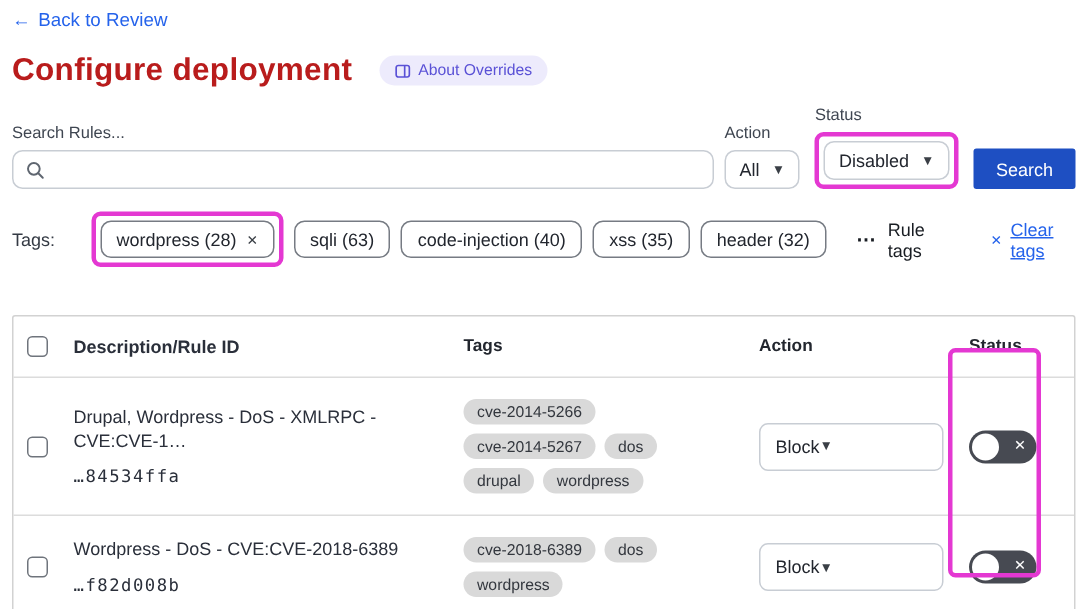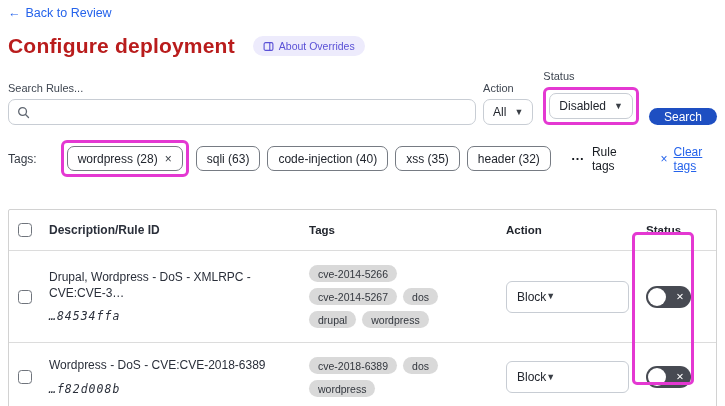--- a/index.html
+++ b/index.html
@@ -27,22 +27,22 @@
   .search-box svg { position:absolute; left:8px; top:6px; }
   .search-input { border:none; outline:none; background:transparent; width:100%;
     height:100%; padding-left:28px; font-size:12px; font-family:"Liberation Sans",sans-serif; }
   .select-box { display:inline-flex; align-items:center; justify-content:space-between; gap:8px;
     height:26px; border:1px solid #c8cdd4; border-radius:7px; background:#fff;
     padding:0 9px; font-size:12px; color:#22262e; cursor:pointer; white-space:nowrap; }
   .caret { font-size:9px; color:#3a3f46; line-height:1; }
   .action-group { margin-right:10px; }
   .status-group { margin-right:8px; }
   .hl-wrap { border:3px solid #e438d2; border-radius:6px; padding:3px; background:#fff; }
-  .search-btn { height:17px; padding:0 15px; background:#1e4fc2; color:#fff; border:none;
-    border-radius:12px; font-size:12px; font-family:"Liberation Sans",sans-serif;
+  .search-btn { height:27px; padding:0 15px; background:#1e4fc2; color:#fff; border:none;
+    border-radius:2px; font-size:12px; font-family:"Liberation Sans",sans-serif;
     cursor:pointer; margin-left:2px; }
 
   
   .tags-bar { display:flex; align-items:center; margin:15px 8px 0 8px; font-size:12px; }
   .tags-label { color:#343a44; margin-right:24px; }
   .filter-pill { display:inline-flex; gap:7px; border:1px solid #767b83;
     border-radius:7px; background:#fff; padding:4.5px 10px; font-size:12px; color:#22262e;
     cursor:pointer; margin-right:7px; white-space:nowrap; }
   .pill-x { font-size:12px; color:#3a3f46; }
   .hl-wrap-pill { margin-right:7px; }
@@ -62,21 +62,21 @@
   .thead { font-weight:bold; font-size:11.5px; color:#22262e; min-height:41px; }
   .cell { padding:8px; }
   .c-check { width:32px; display:flex; justify-content:center; }
   .c-desc { width:260px; font-size:12px; color:#2a2f3a; }
   .c-tags { width:197px; display:flex; flex-wrap:wrap; gap:6px; align-items:center;text-align:center; }
   .c-action { width:140px; }
   .c-status { width:78px; }
   .checkbox { width:14px; height:14px; border:1.5px solid #6f747c; border-radius:3.5px;
     background:#fff; display:inline-block; cursor:pointer; }
   .rule-desc { line-height:1.3; margin-bottom:8px; }
-  .rule-id { font-family:"DejaVu Sans Mono", monospace; font-size:11.5px; letter-spacing:1px;font-style:italic; }
+  .rule-id { font-family:"DejaVu Sans Mono", monospace; font-size:11.5px; letter-spacing:1px; }
   .tag-pill { background:#d9d9d9; color:#33373e; font-size:10.5px; padding:2.5px 9px;
     border-radius:9px; white-space:nowrap; }
   .row-select { display:flex; align-items:center; justify-content:flex-start; width:123px;
     height:32px; border:1px solid #c8cdd4; border-radius:6px; padding:0 10px; font-size:12px;
     background:#fff; cursor:pointer; }
   .toggle { position:relative; width:45px; height:22px; background:#474a52; border-radius:11px;
     display:flex; align-items:center; cursor:pointer; }
   .knob { position:absolute; left:2px; top:2px; width:18px; height:18px; background:#fff;
     border-radius:50%; }
   .toggle-x { position:absolute; right:7px; color:#fff; font-size:9.5px; line-height:1; }
@@ -168,21 +168,21 @@
       <div class="cell c-tags">Tags</div>
       <div class="cell c-action">Action</div>
       <div class="cell c-status">Status</div>
     </div>
     <div>
   <div class="trow rows-padding">
     <div class="cell c-check">
             <span class="checkbox"></span>
           </div>
     <div class="cell c-desc">
-      <div class="rule-desc">Drupal, Wordpress - DoS - XMLRPC - CVE:CVE-3…</div>
+      <div class="rule-desc">Drupal, Wordpress - DoS - XMLRPC - CVE:CVE-1…</div>
       <div class="rule-id">…84534ffa</div>
     </div>
     <div class="cell c-tags">
             <span class="tag-pill">cve-2014-5266</span>
             <span class="tag-pill">cve-2014-5267</span>
             <span class="tag-pill">dos</span>
             <span class="tag-pill">drupal</span>
             <span class="tag-pill">wordpress</span>
           </div>
     <div class="cell c-action">

